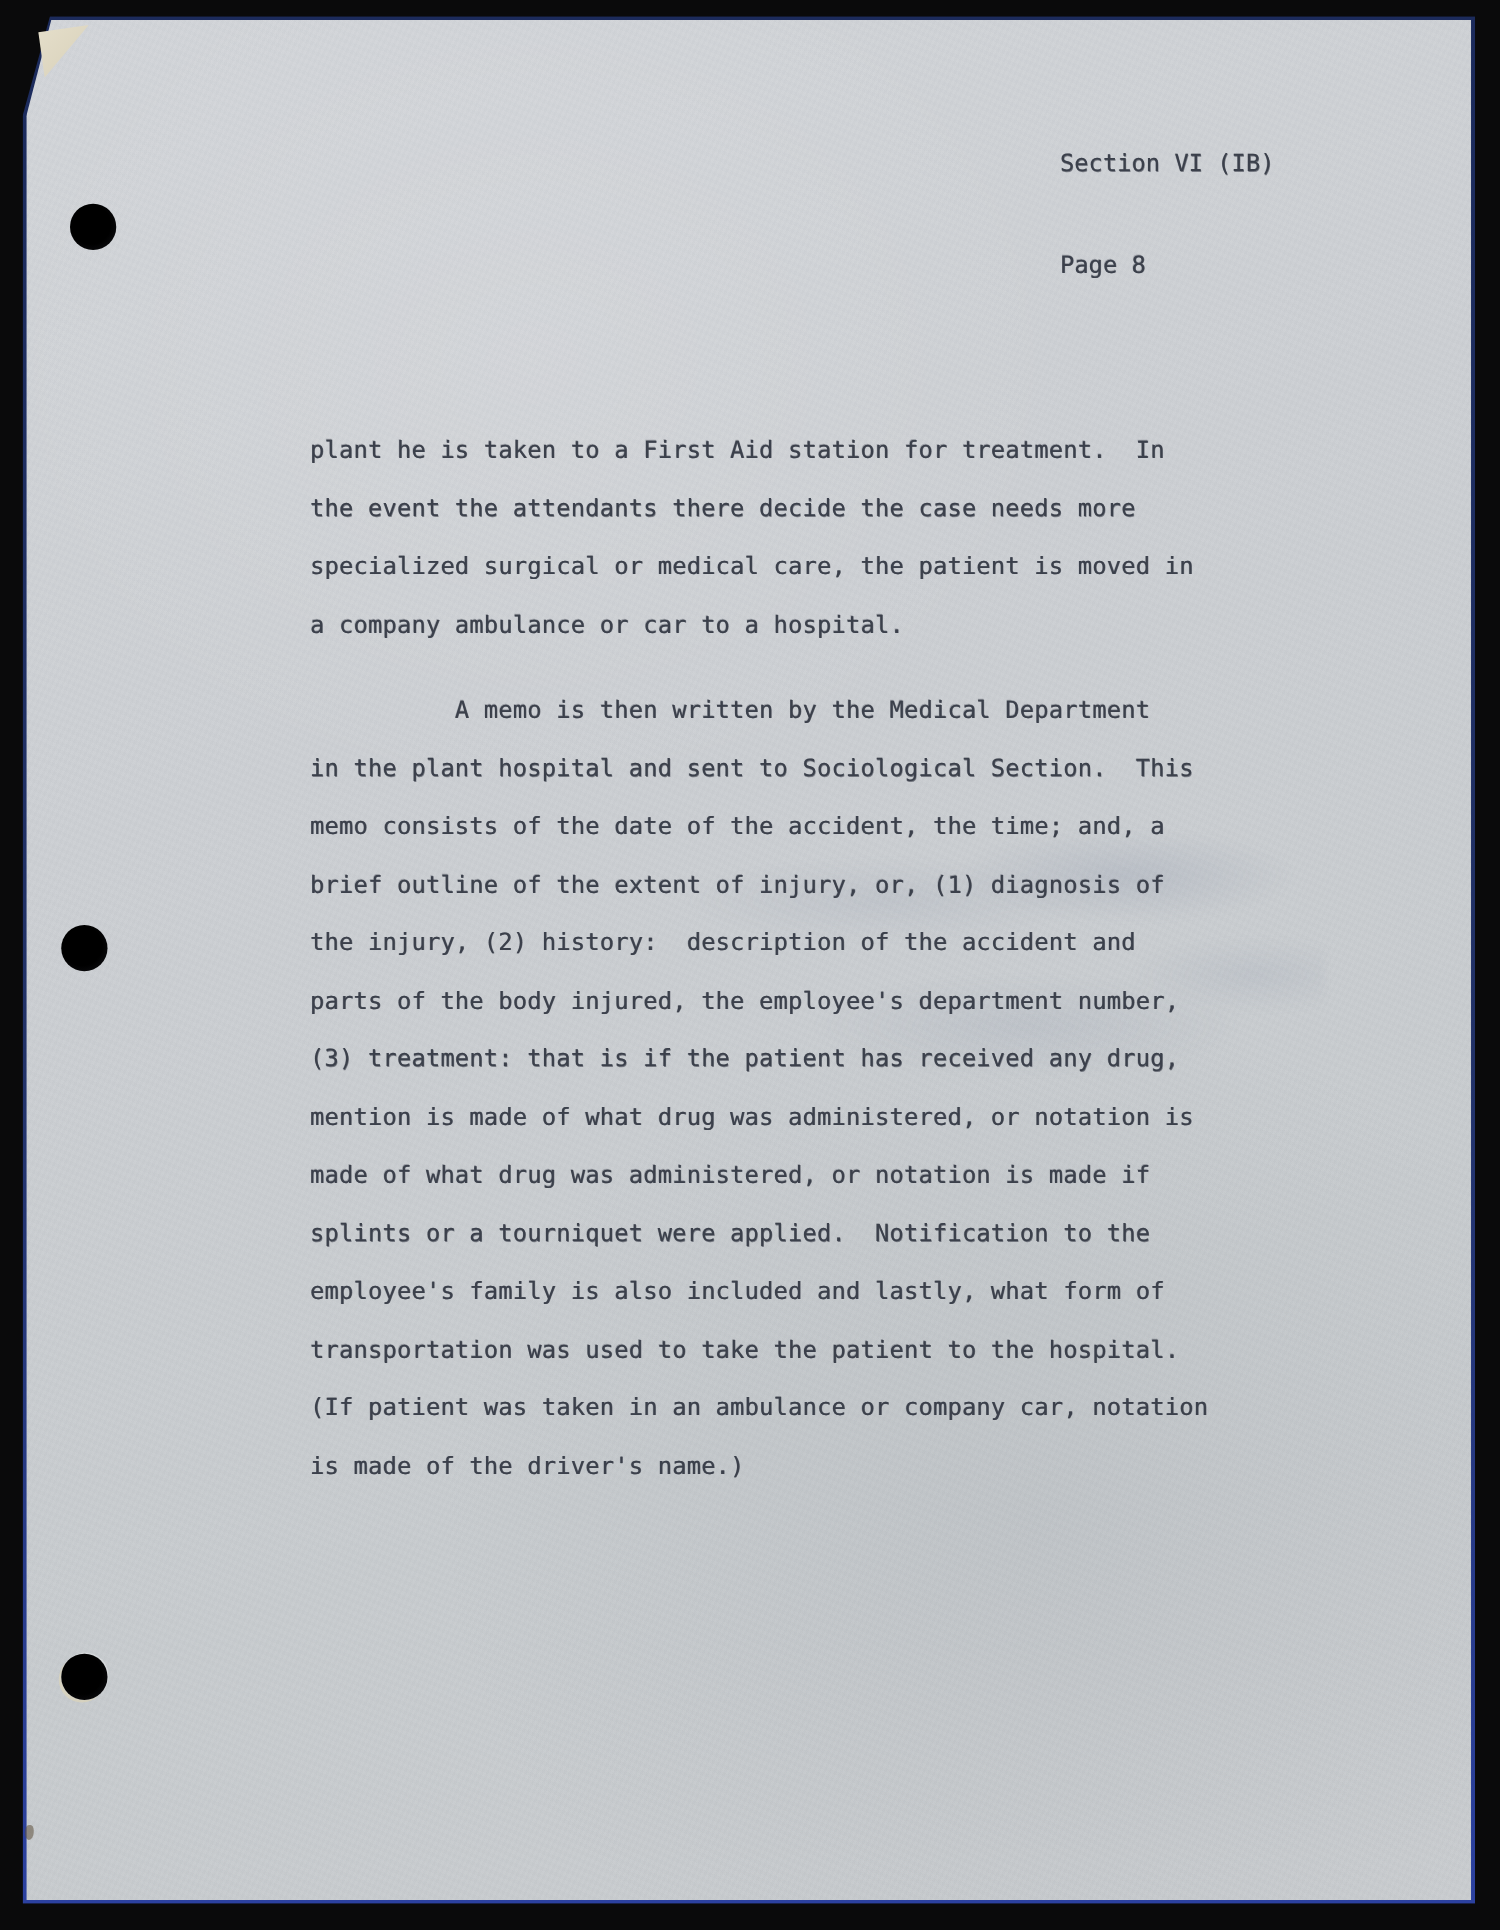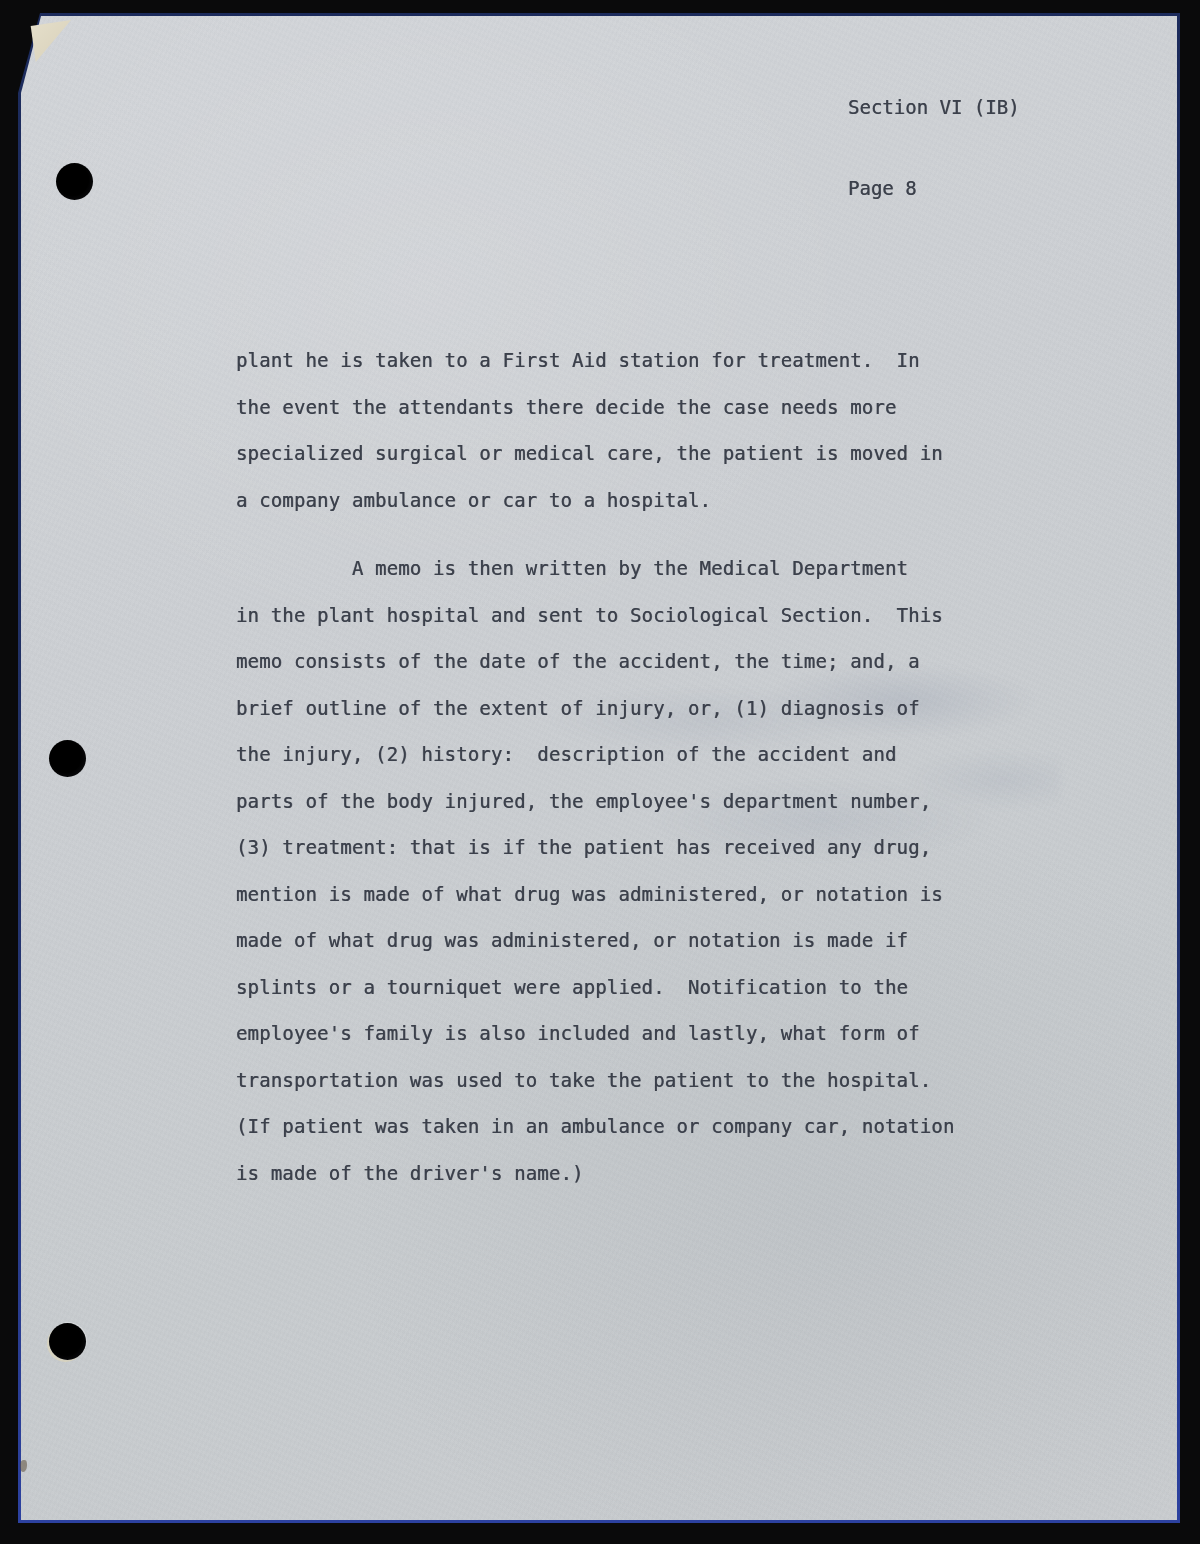--- a/index.html
+++ b/index.html
@@ -112,26 +112,26 @@
     position: absolute;
     white-space: pre;
     font-family: "DejaVu Sans Mono", "Liberation Mono", monospace;
     color: #3b404b;
     text-shadow:
       0.4px 0.3px 0.5px rgba(45,50,62,0.55),
       -0.3px -0.2px 0.4px rgba(45,50,62,0.30);
   }
   .header-block {
     left: 848px;
-    top: 40px;
+    top: 64px;
     font-size: 19px;
     line-height: 27px;
   }
   .body-paragraph {
-    left: 236px;
+    left: 248px;
     font-size: 19px;
     line-height: 46.5px;
     letter-spacing: 0.15px;
   }
   .para-1 { top: 337px; }
   .para-2 { top: 545px; }
 </style>
 </head>
 <body>
 

